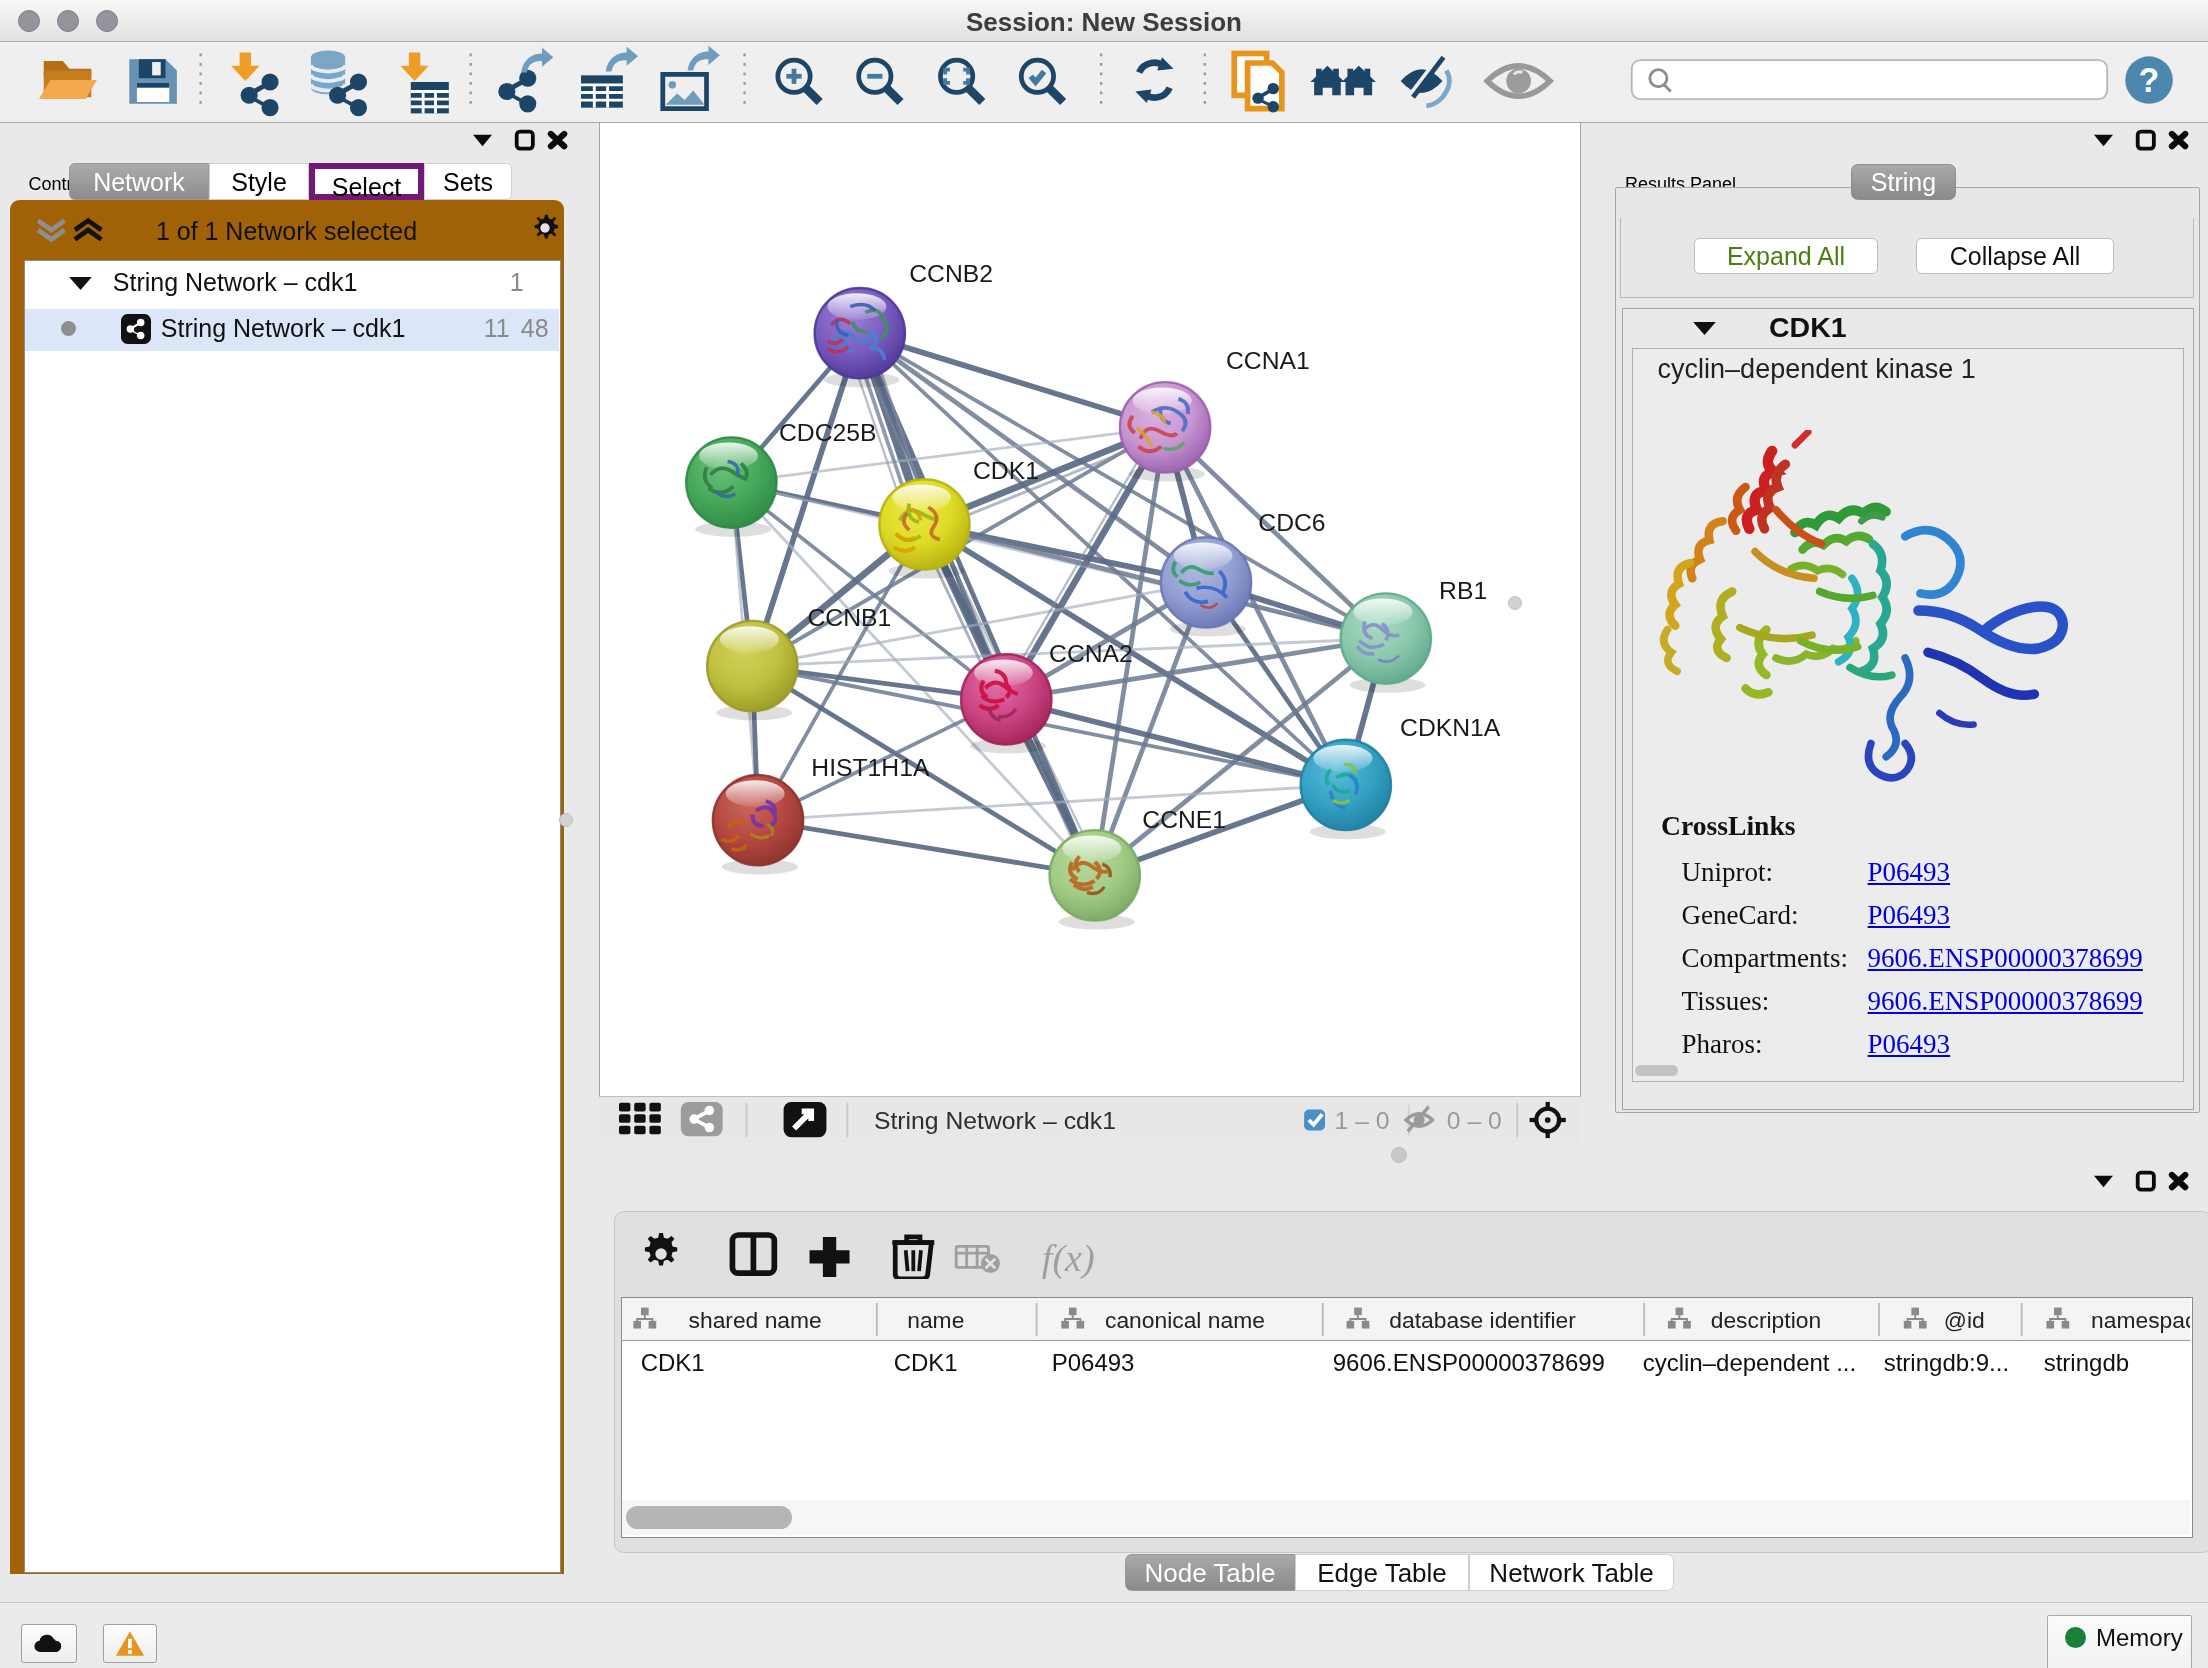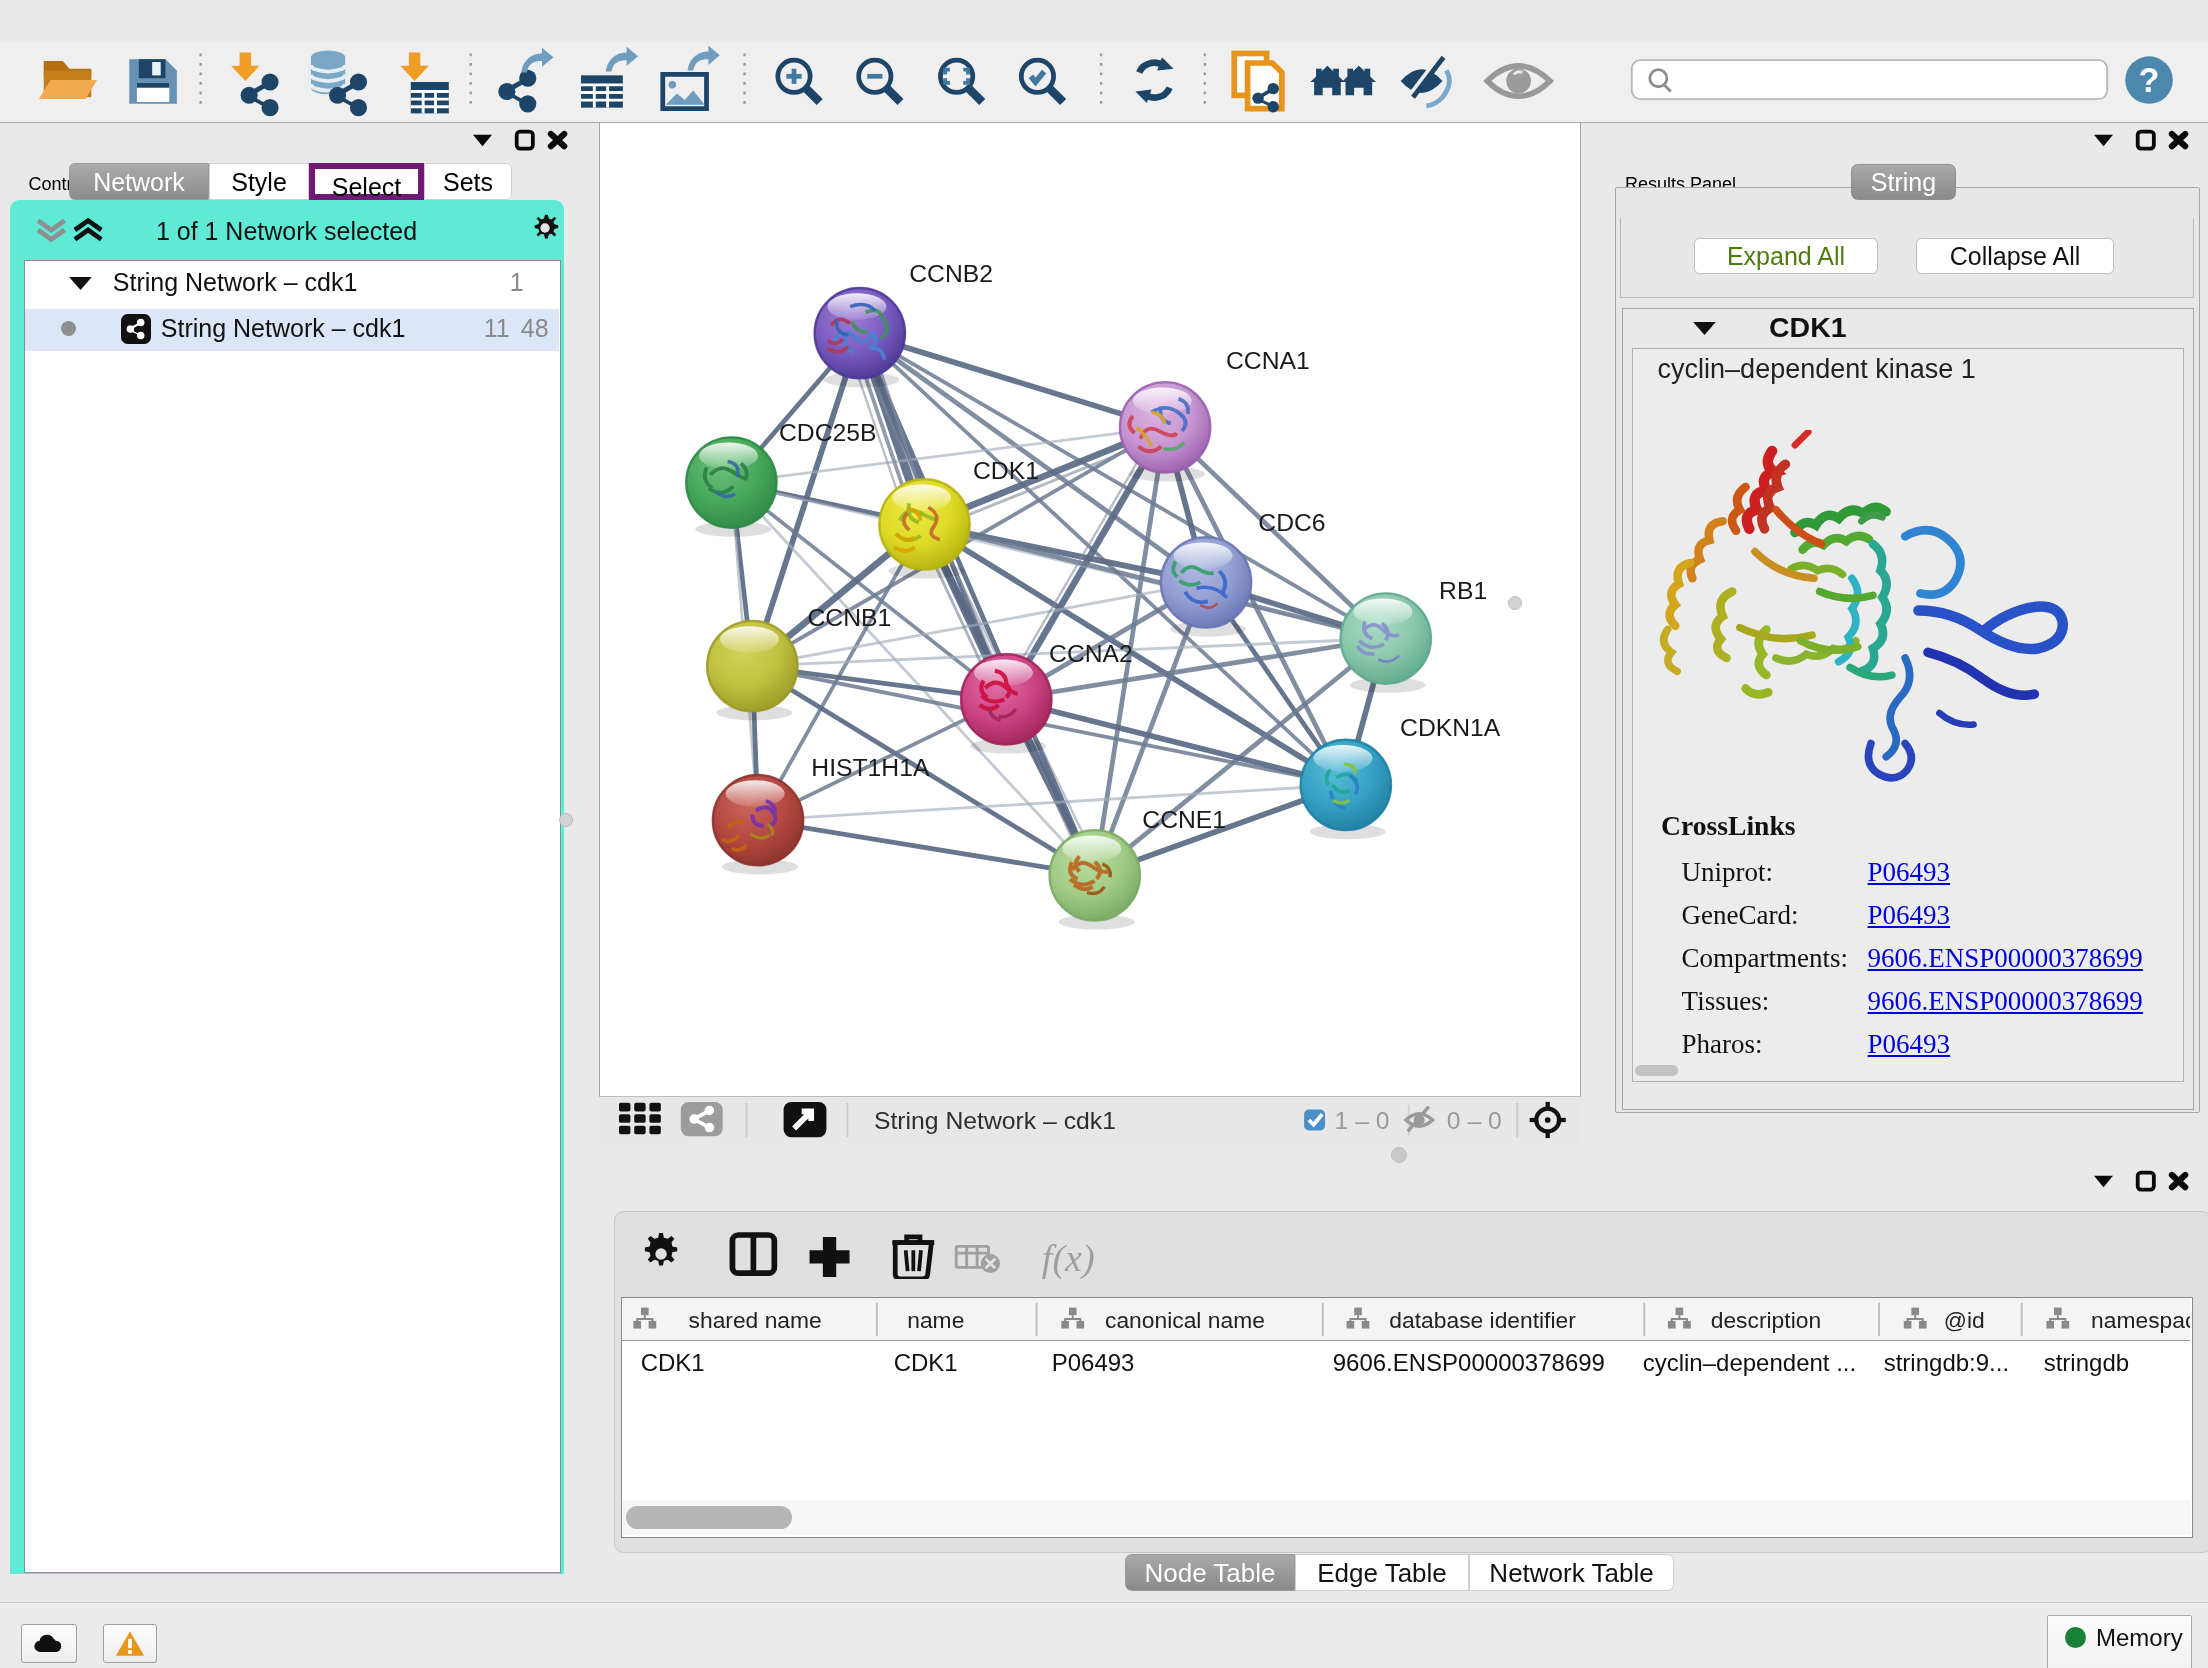--- a/index.html
+++ b/index.html
@@ -8,20 +8,26 @@
   #page{position:relative;width:2208px;height:1668px;background:#e9e9e9;}
   #titlebar{left:0;top:0;width:2208px;height:41px;background:linear-gradient(#f8f8f8,#e0e0e0);border-bottom:1px solid #adadad;}
   .tlight{top:9.5px;width:22px;height:22px;border-radius:50%;background:#94949c;border:1px solid #7d7d85;box-sizing:border-box;}
   #title{width:2208px;top:6.7px;text-align:center;font-size:26px;font-weight:bold;color:#3d3d3d;}
   #toolbar{left:0;top:42px;width:2208px;height:80px;background:#efefef;border-bottom:1px solid #a8a8a8;}
   .ptitle{font-size:18px;color:#000000;margin-top:48px;}
 </style>
 </head>
 <body>
 <div id="page">
+  <div class="abs" id="titlebar">
+    <div class="abs tlight" style="left:18px;"></div>
+    <div class="abs tlight" style="left:57px;"></div>
+    <div class="abs tlight" style="left:96px;"></div>
+    <div class="abs" id="title">Session: New Session</div>
+  </div>
   <div class="abs" id="toolbar">
   <svg width="2208" height="80" viewBox="0 44 2322 84">
 
     <g stroke="#9a9a9a" stroke-width="2.5" stroke-dasharray="3 7">
       <line x1="211" y1="56" x2="211" y2="114"></line>
       <line x1="495" y1="56" x2="495" y2="114"></line>
       <line x1="783" y1="56" x2="783" y2="114"></line>
       <line x1="1158" y1="56" x2="1158" y2="114"></line>
       <line x1="1267" y1="56" x2="1267" y2="114"></line>
     </g>
@@ -174,21 +180,21 @@
       <path d="M82 5 l14 13 m0 -13 l-14 13" stroke="#0a0a0a" stroke-width="6.5" stroke-linecap="round"></path>
     </svg>
 
     <div class="abs" style="left:69px;top:40px;width:442px;height:37px;font-size:25px;">
       <div class="abs" style="left:0;top:0;width:140px;height:37px;line-height:36px;text-align:center;background:linear-gradient(#ababab,#8c8c8c);color:#fff;border:1px solid #9a9a9a;border-radius:5.7px 0 0 5.7px;box-sizing:border-box;">Network</div>
       <div class="abs" style="left:140px;top:0;width:100px;height:37px;line-height:36px;text-align:center;background:#fff;border:1px solid #cfcfcf;box-sizing:border-box;">Style</div>
       <div class="abs" style="left:240px;top:0;width:115px;height:37px;line-height:36px;text-align:center;background:#fff;border:6px solid #701a75;box-sizing:border-box;">Select</div>
       <div class="abs" style="left:355px;top:0;width:88px;height:37px;line-height:36px;text-align:center;background:#fff;border:1px solid #cfcfcf;border-radius:0 5.7px 5.7px 0;box-sizing:border-box;">Sets</div>
     </div>
 
-    <div class="abs" style="left:9.5px;top:77px;width:554px;height:1374px;background:#5eead4;border-radius:9.5px 9.5px 0 0;">
+    <div class="abs" style="left:9.5px;top:77px;width:554px;height:1374px;background:#a16207;border-radius:9.5px 9.5px 0 0;">
       <svg class="abs" style="left:25px;top:13.3px;" width="76" height="34" viewBox="0 0 80 36">
         <g stroke="#8f8f8f" stroke-width="5" fill="none">
           <path d="M3 8 l14 10 14 -10 M3 18 l14 10 14 -10"></path>
         </g>
         <g stroke="#111" stroke-width="5" fill="none">
           <path d="M42 18 l14 -10 14 10 M42 28 l14 -10 14 10"></path>
         </g>
       </svg>
       <div class="abs" style="left:0;top:17px;width:554px;text-align:center;font-size:25px;color:#111;">1 of 1 Network selected</div>
       <svg class="abs" style="left:518px;top:11.4px;" width="34" height="34" viewBox="0 0 36 36">

